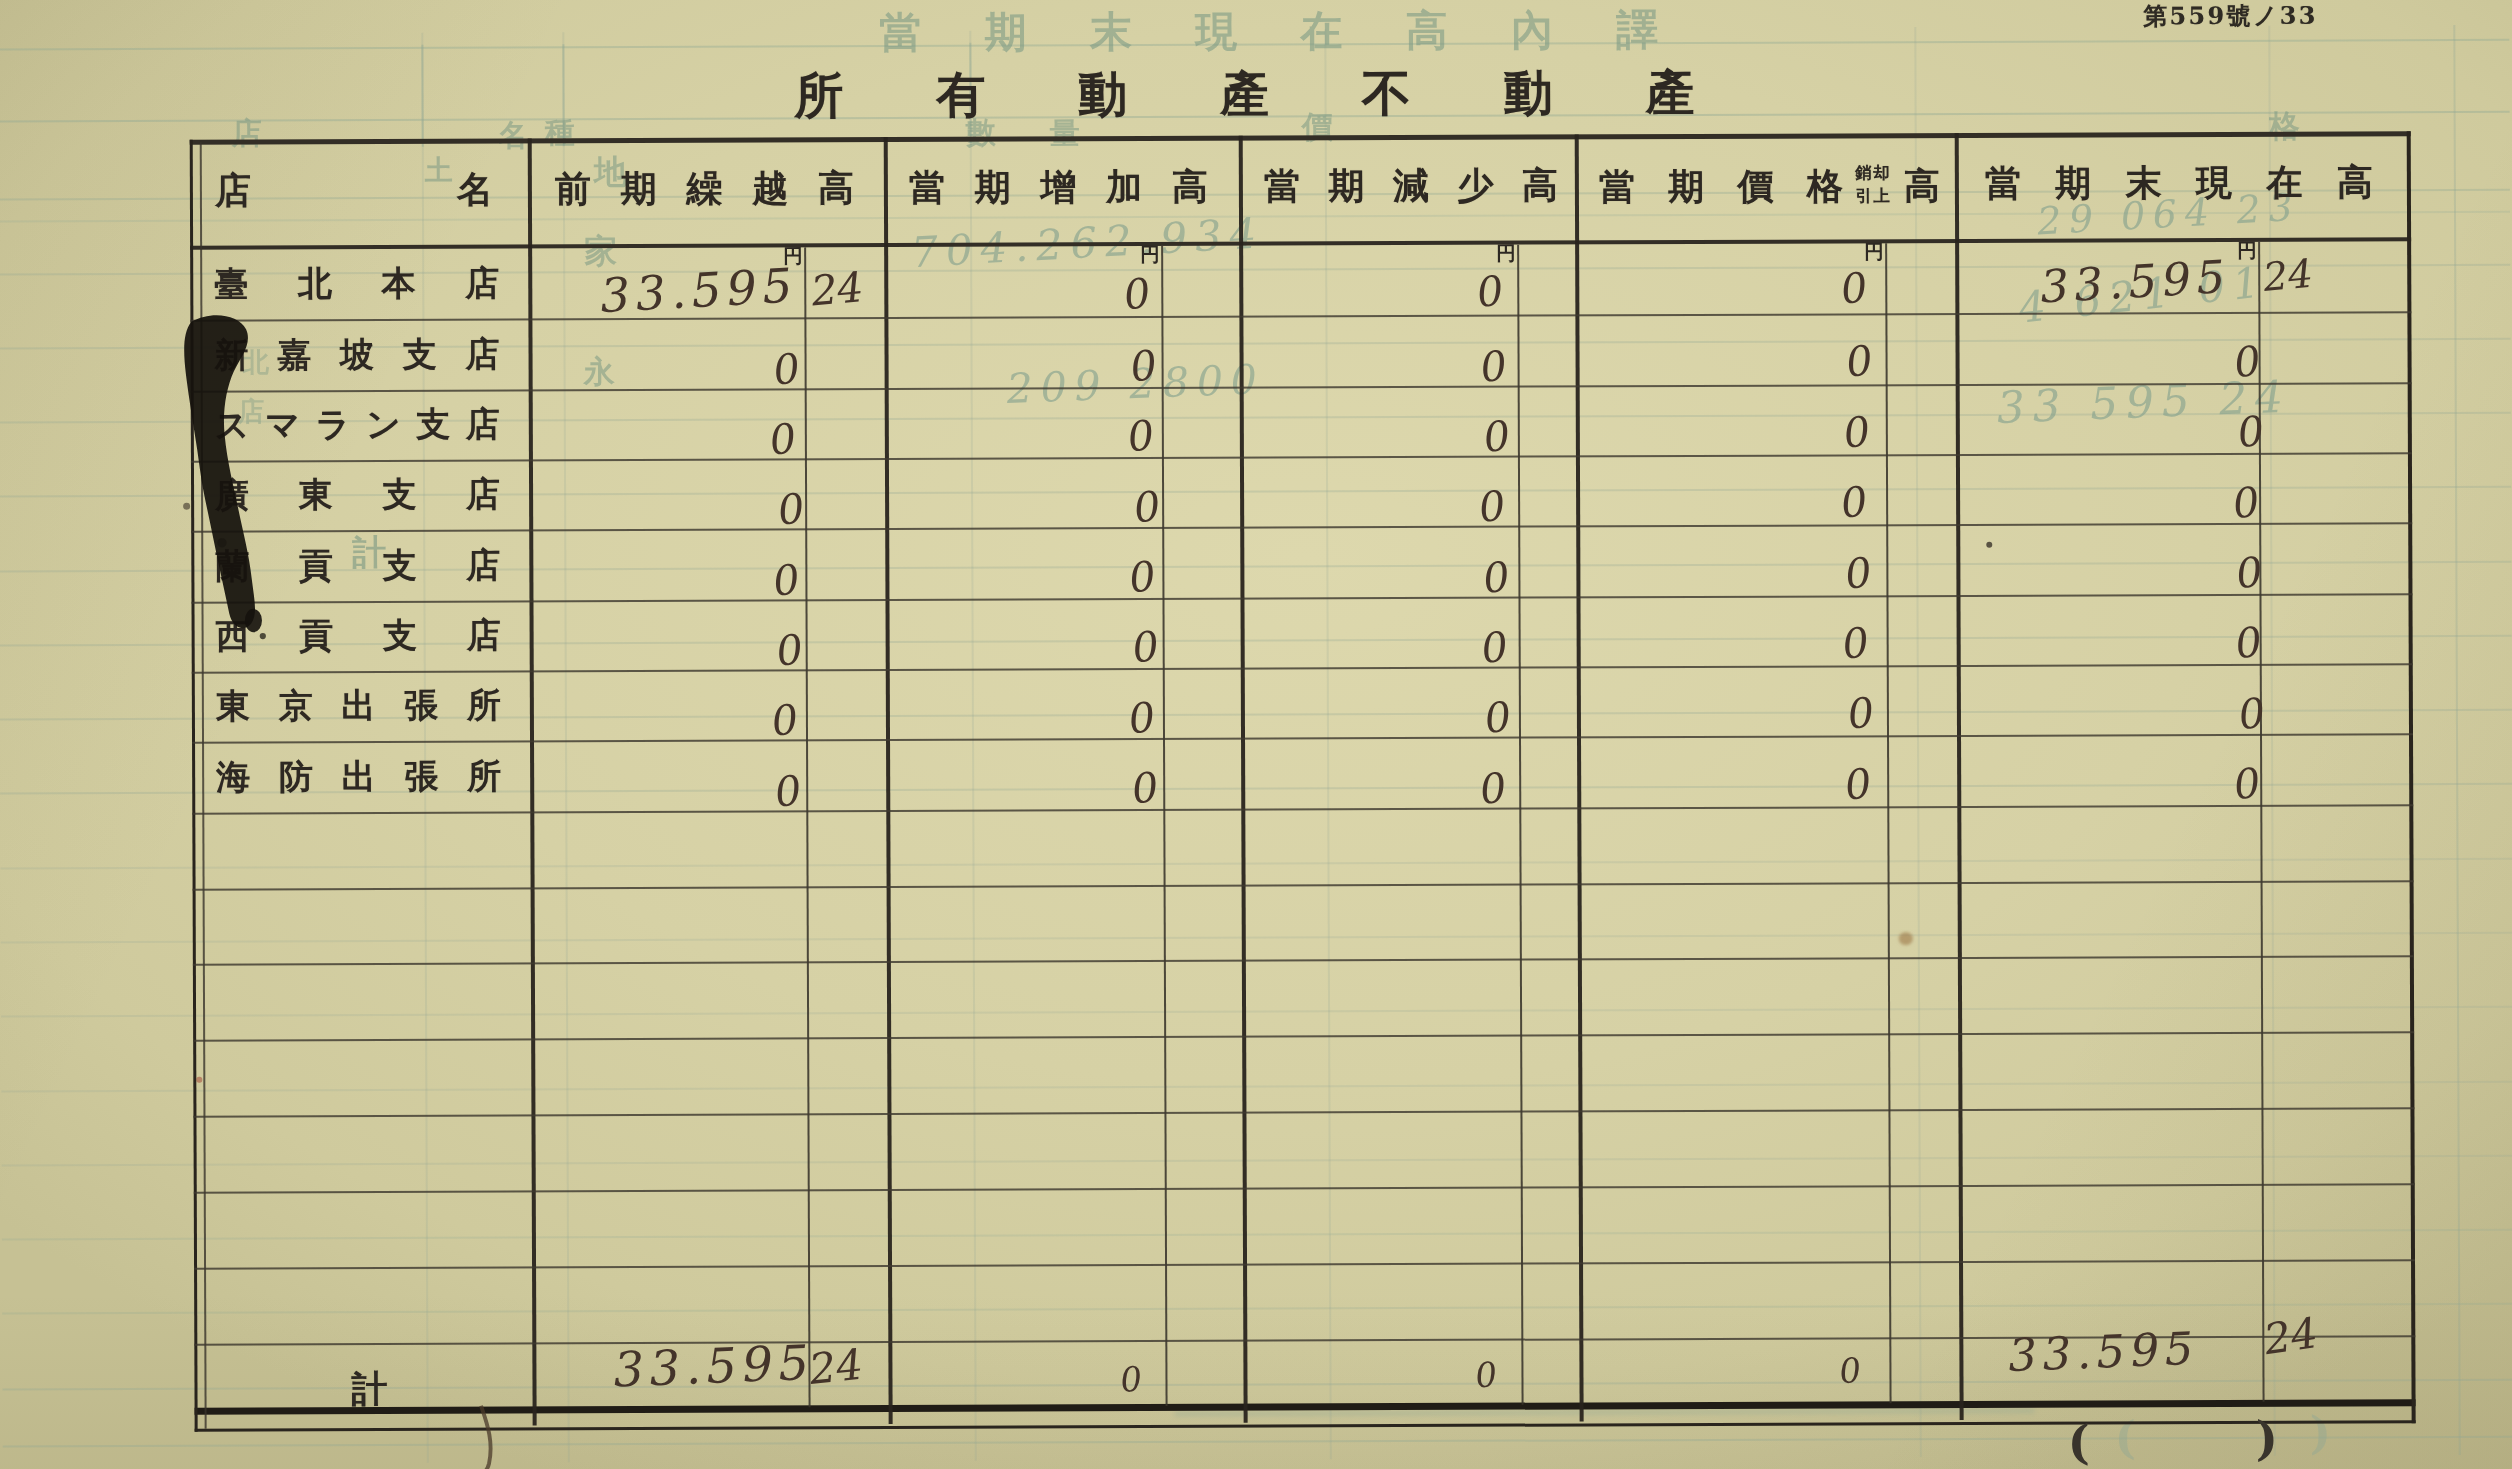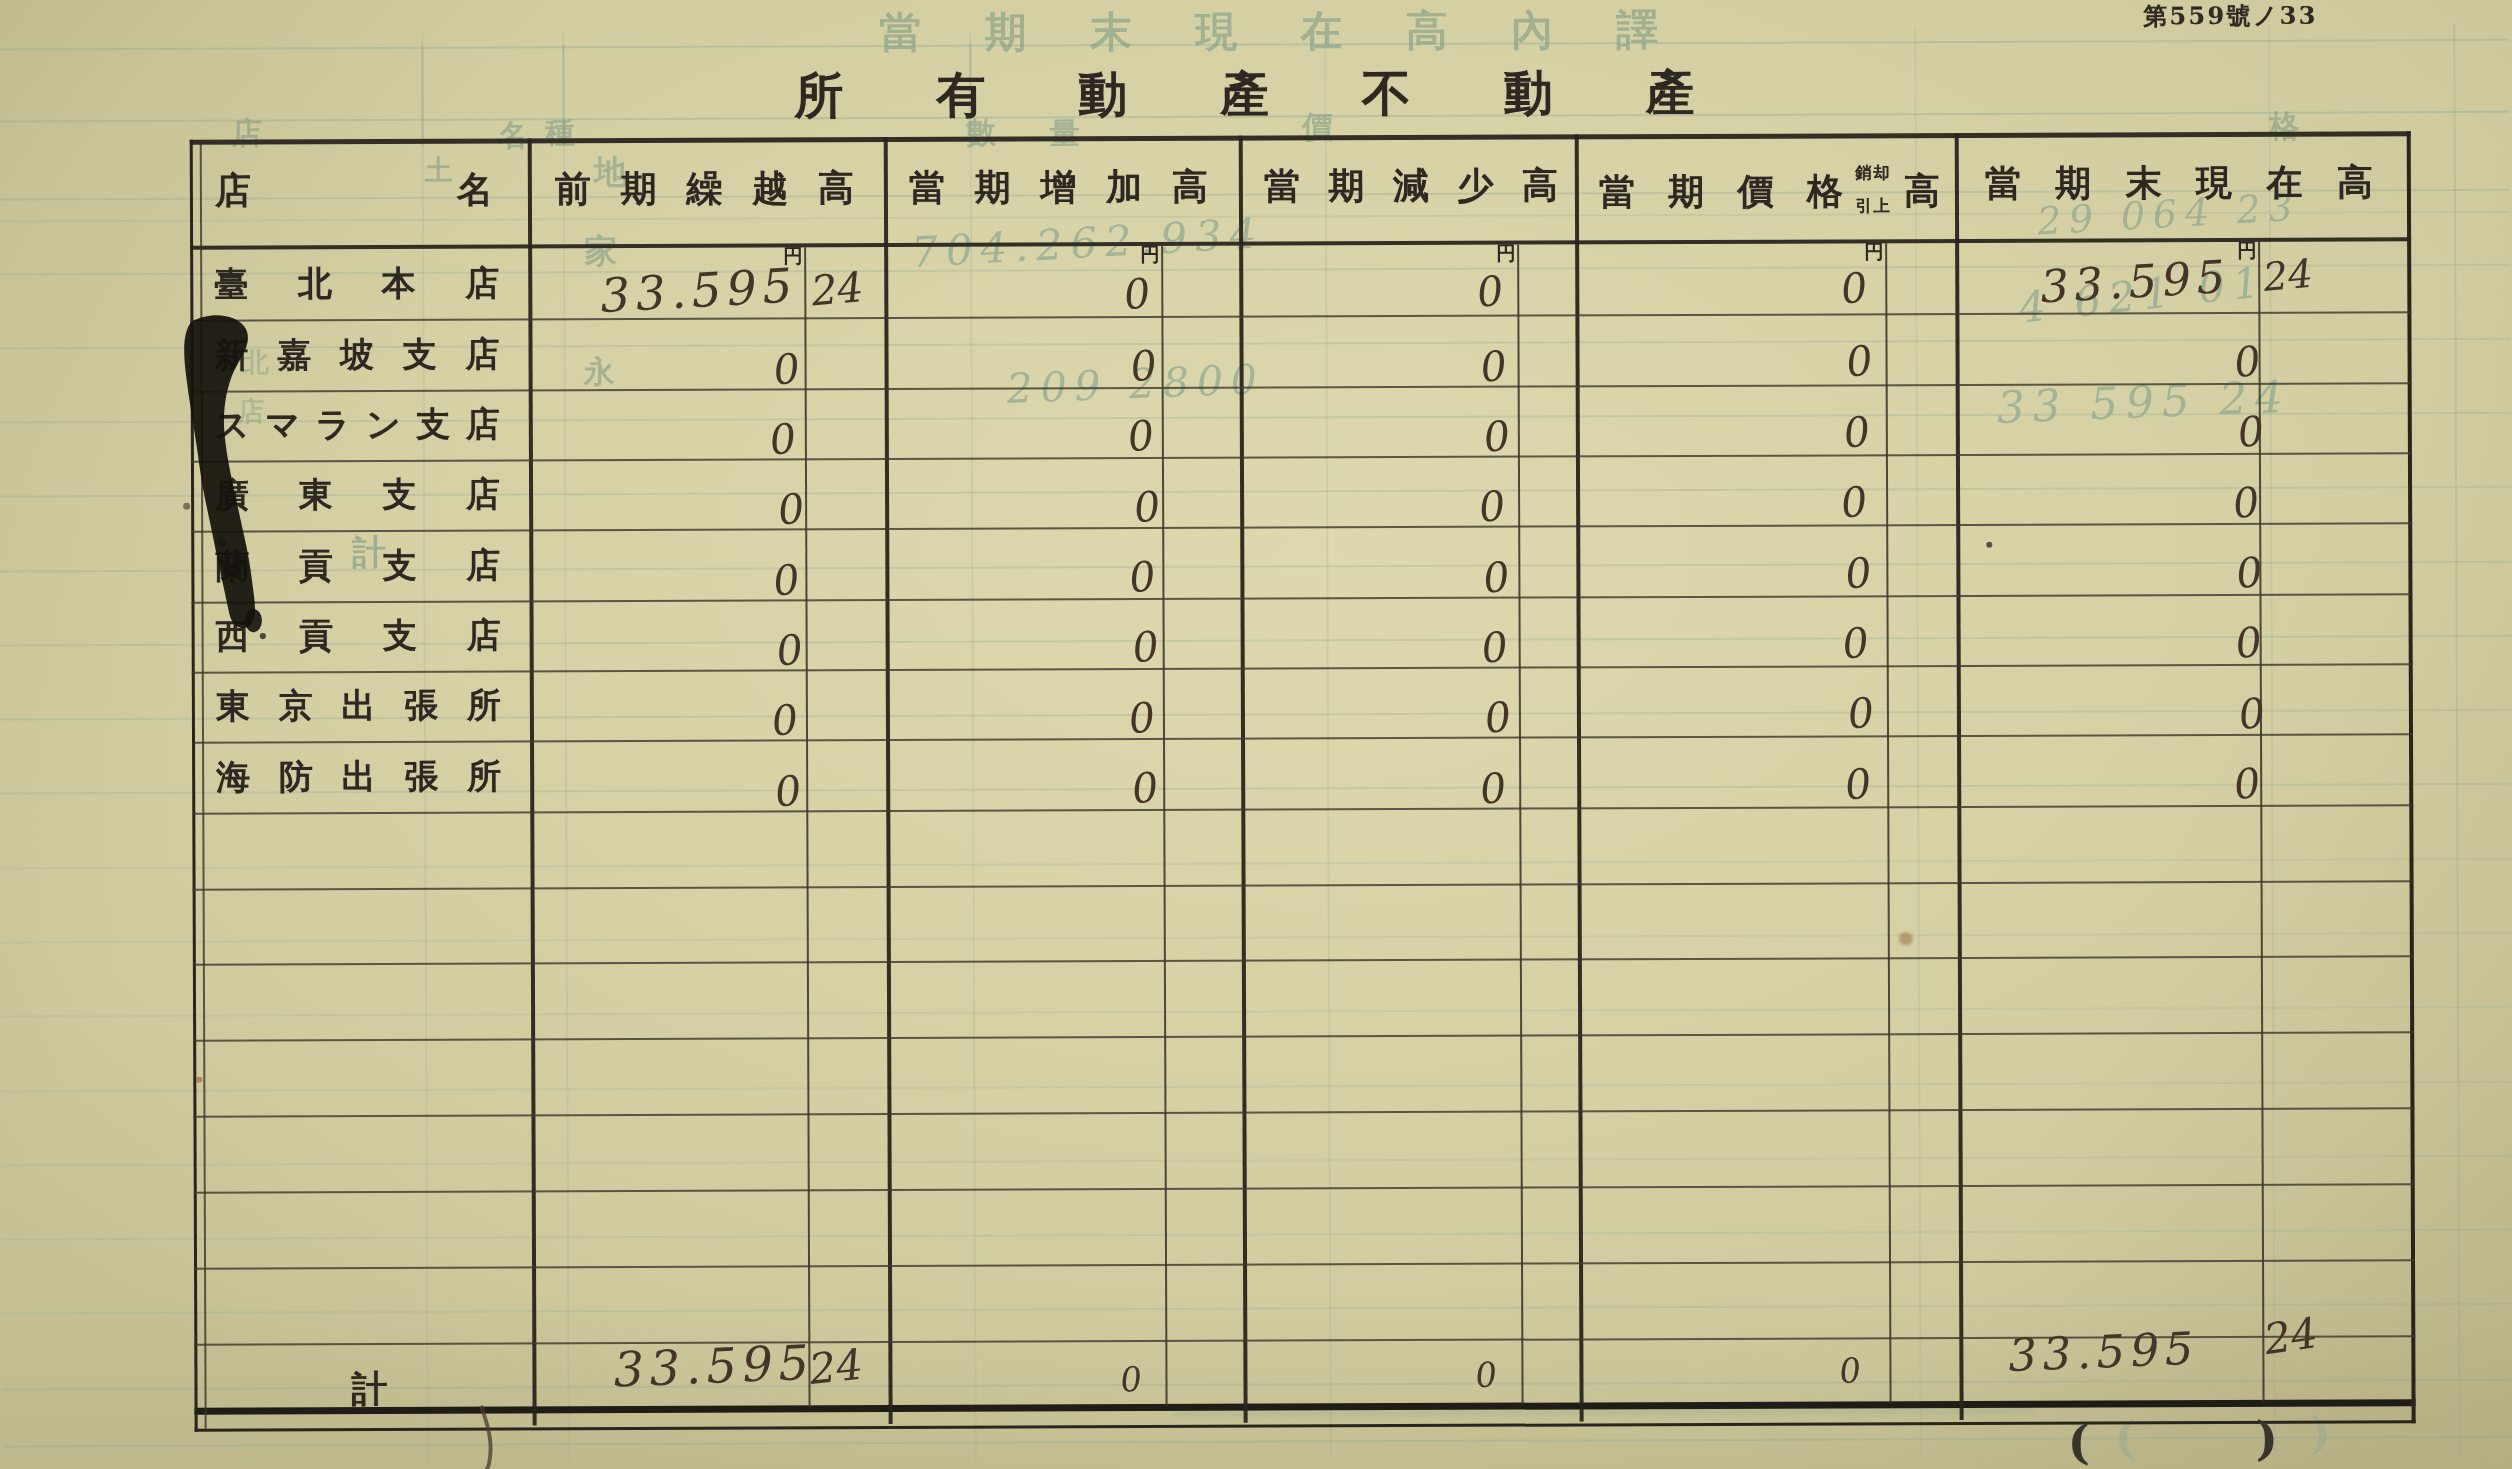--- a/index.html
+++ b/index.html
@@ -26,21 +26,21 @@
   .gvl{position:absolute;width:1.6px;background:#8fa794;opacity:.20;}
   .gchar{position:absolute;color:#7d9a84;font-weight:700;opacity:.55;}
   .gnum{position:absolute;color:#84a18e;font-style:italic;opacity:.62;letter-spacing:7.8px;white-space:nowrap;}
   .ghost-title{position:absolute;display:flex;justify-content:space-between;color:#7f9c86;opacity:.6;font-weight:700;}
   
   .print{color:#2d2822;text-shadow:0 0 0.8px rgba(45,35,20,.35);}
   .spread{display:flex;justify-content:space-between;align-items:center;}
   .hdr{position:absolute;font-weight:700;font-size:36px;line-height:1;}
   .lbl{position:absolute;font-weight:700;font-size:34px;line-height:1;}
   .yen{position:absolute;font-size:19.5px;font-weight:700;color:#2d2822;line-height:1;}
-  .stack{display:flex;flex-direction:column;justify-content:center;gap:17px;}
+  .stack{display:flex;flex-direction:column;justify-content:center;gap:7px;}
   .stack span{font-size:16.4px;line-height:1;letter-spacing:1.6px;}
   
   .hw{position:absolute;font-style:italic;color:#44342a;line-height:1;white-space:nowrap;}
   .z{font-size:41px;transform:rotate(-6deg);}
   .big{letter-spacing:5.5px;transform:rotate(-3deg);}
   #stamp{position:absolute;left:2146px;top:4.7px;font-size:24px;font-weight:700;color:#2f2b24;letter-spacing:2.3px;}
   #main-title{position:absolute;left:797px;top:63px;width:900px;font-size:49px;font-weight:700;}
   .paren{position:absolute;font-size:47px;color:#39342c;font-weight:700;}
   .gparen{position:absolute;font-size:45px;color:#8fa794;opacity:.42;font-weight:700;}
   .spot{position:absolute;border-radius:50%;}

